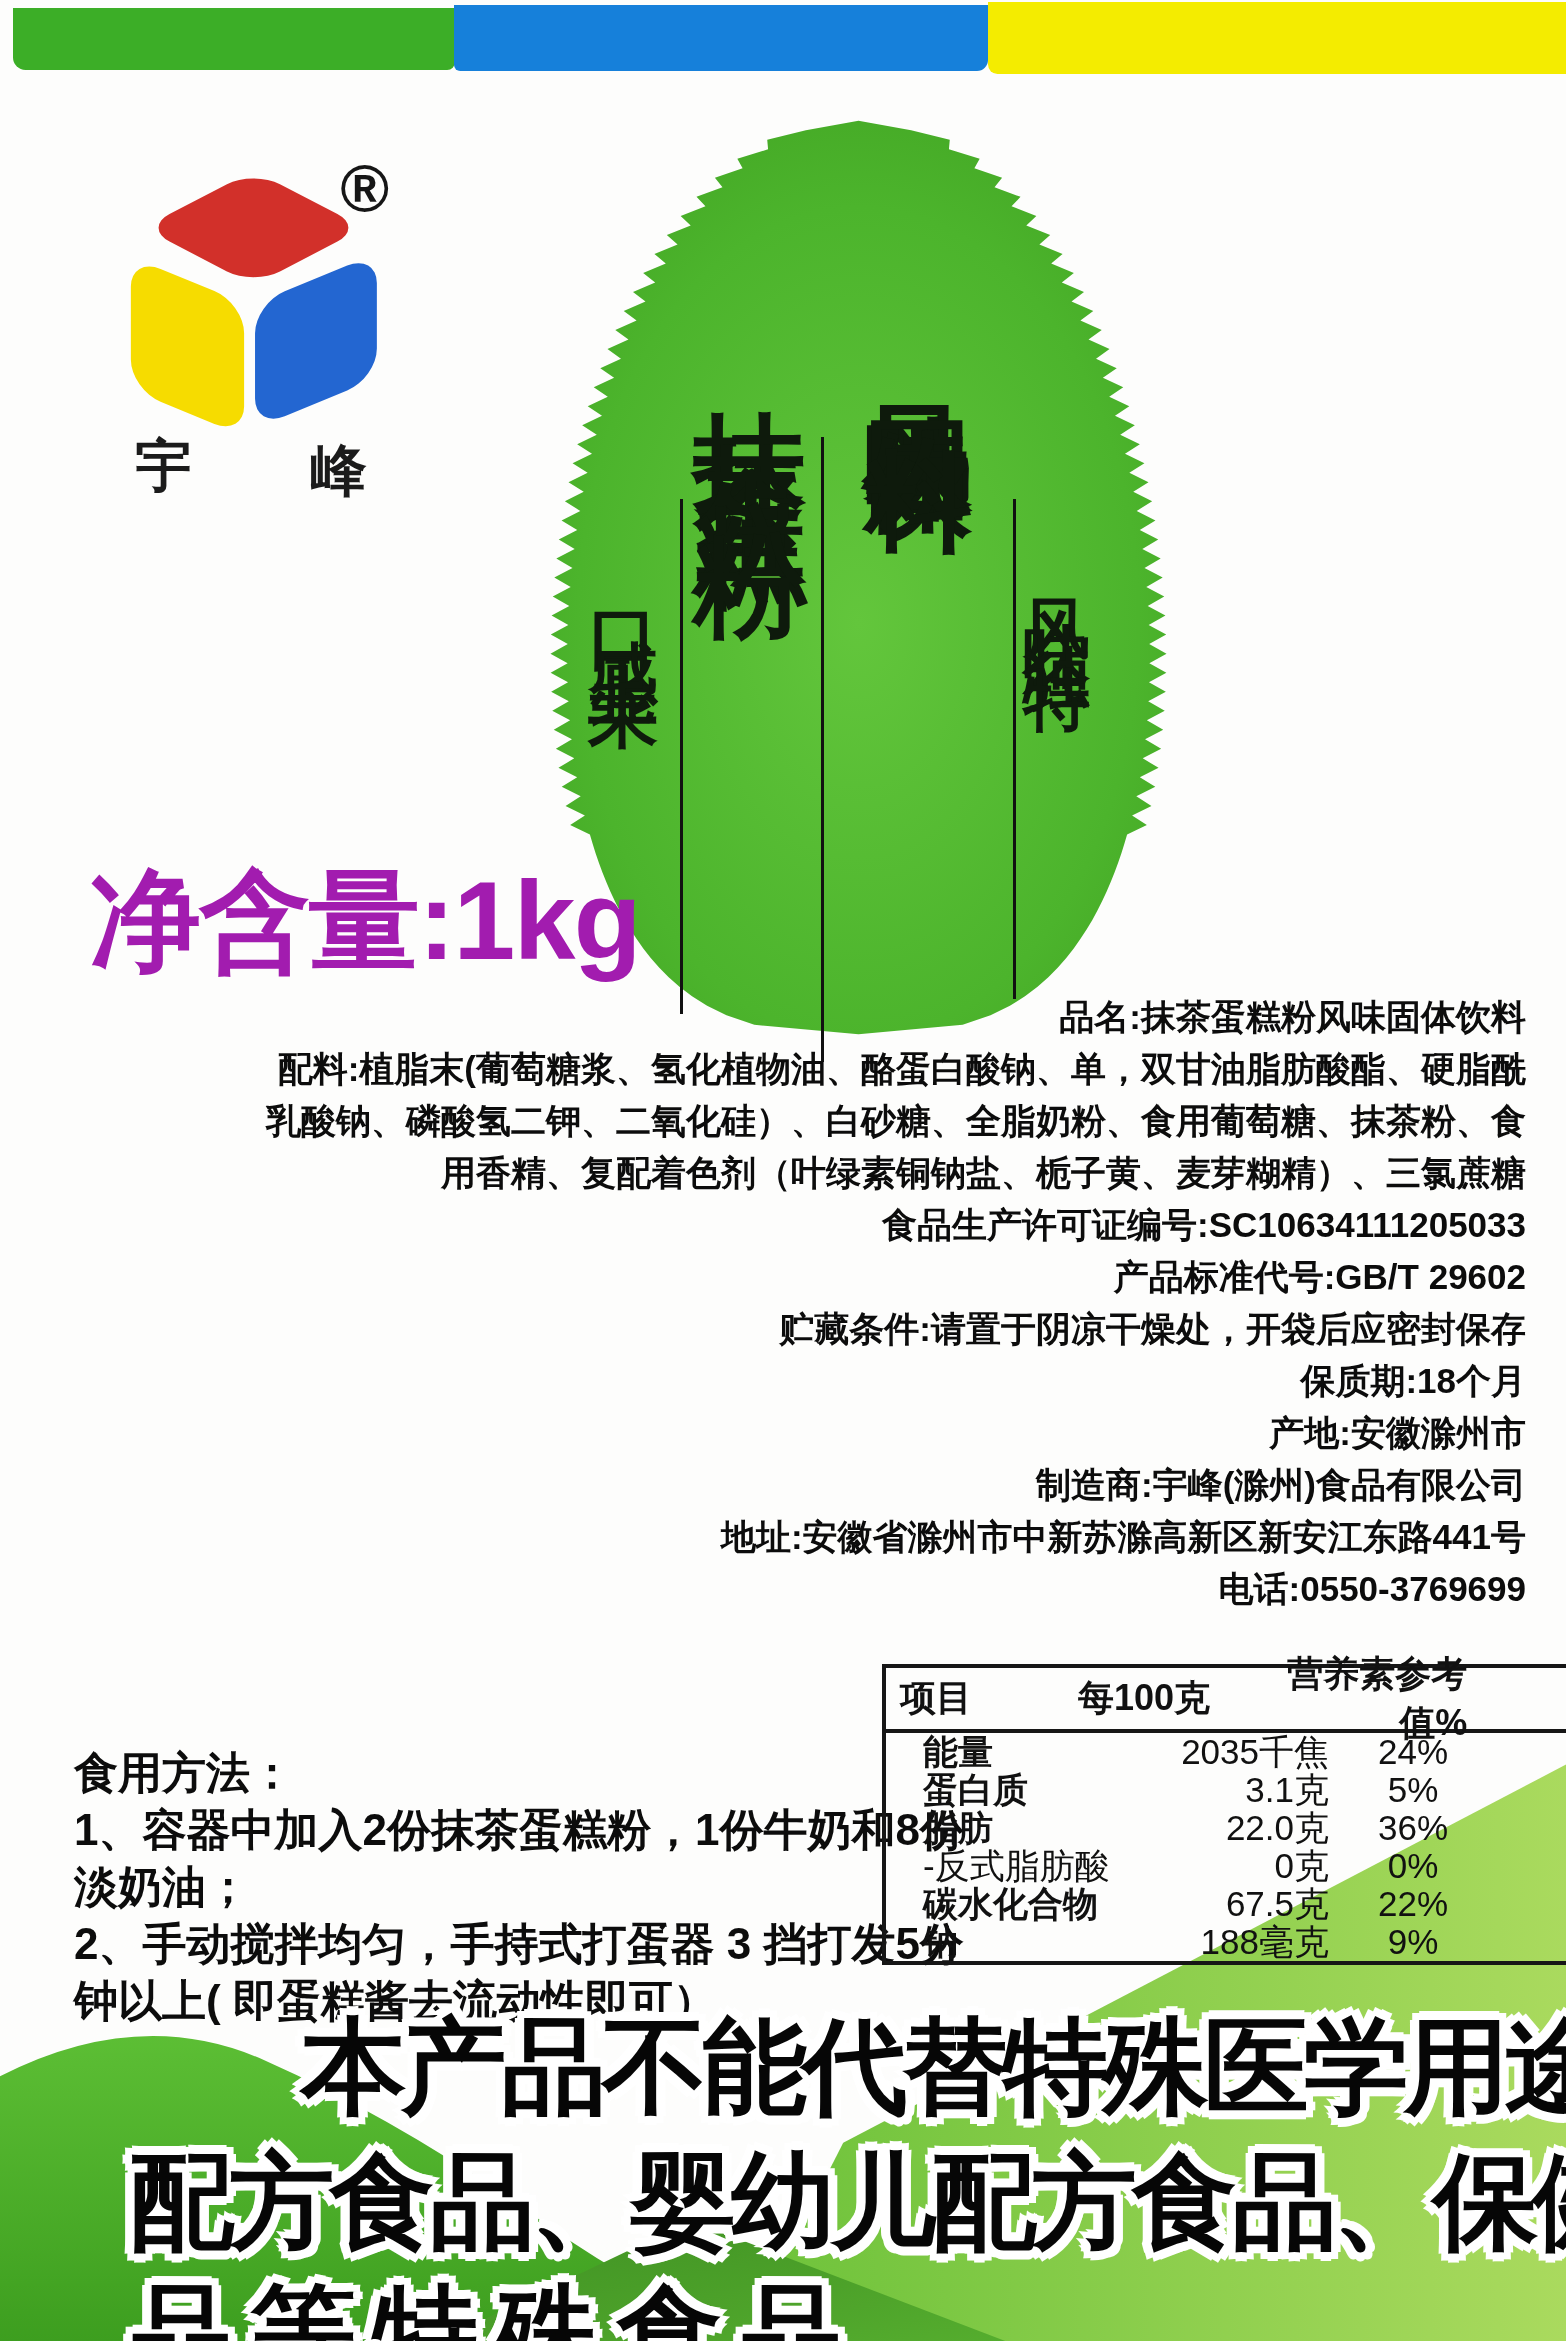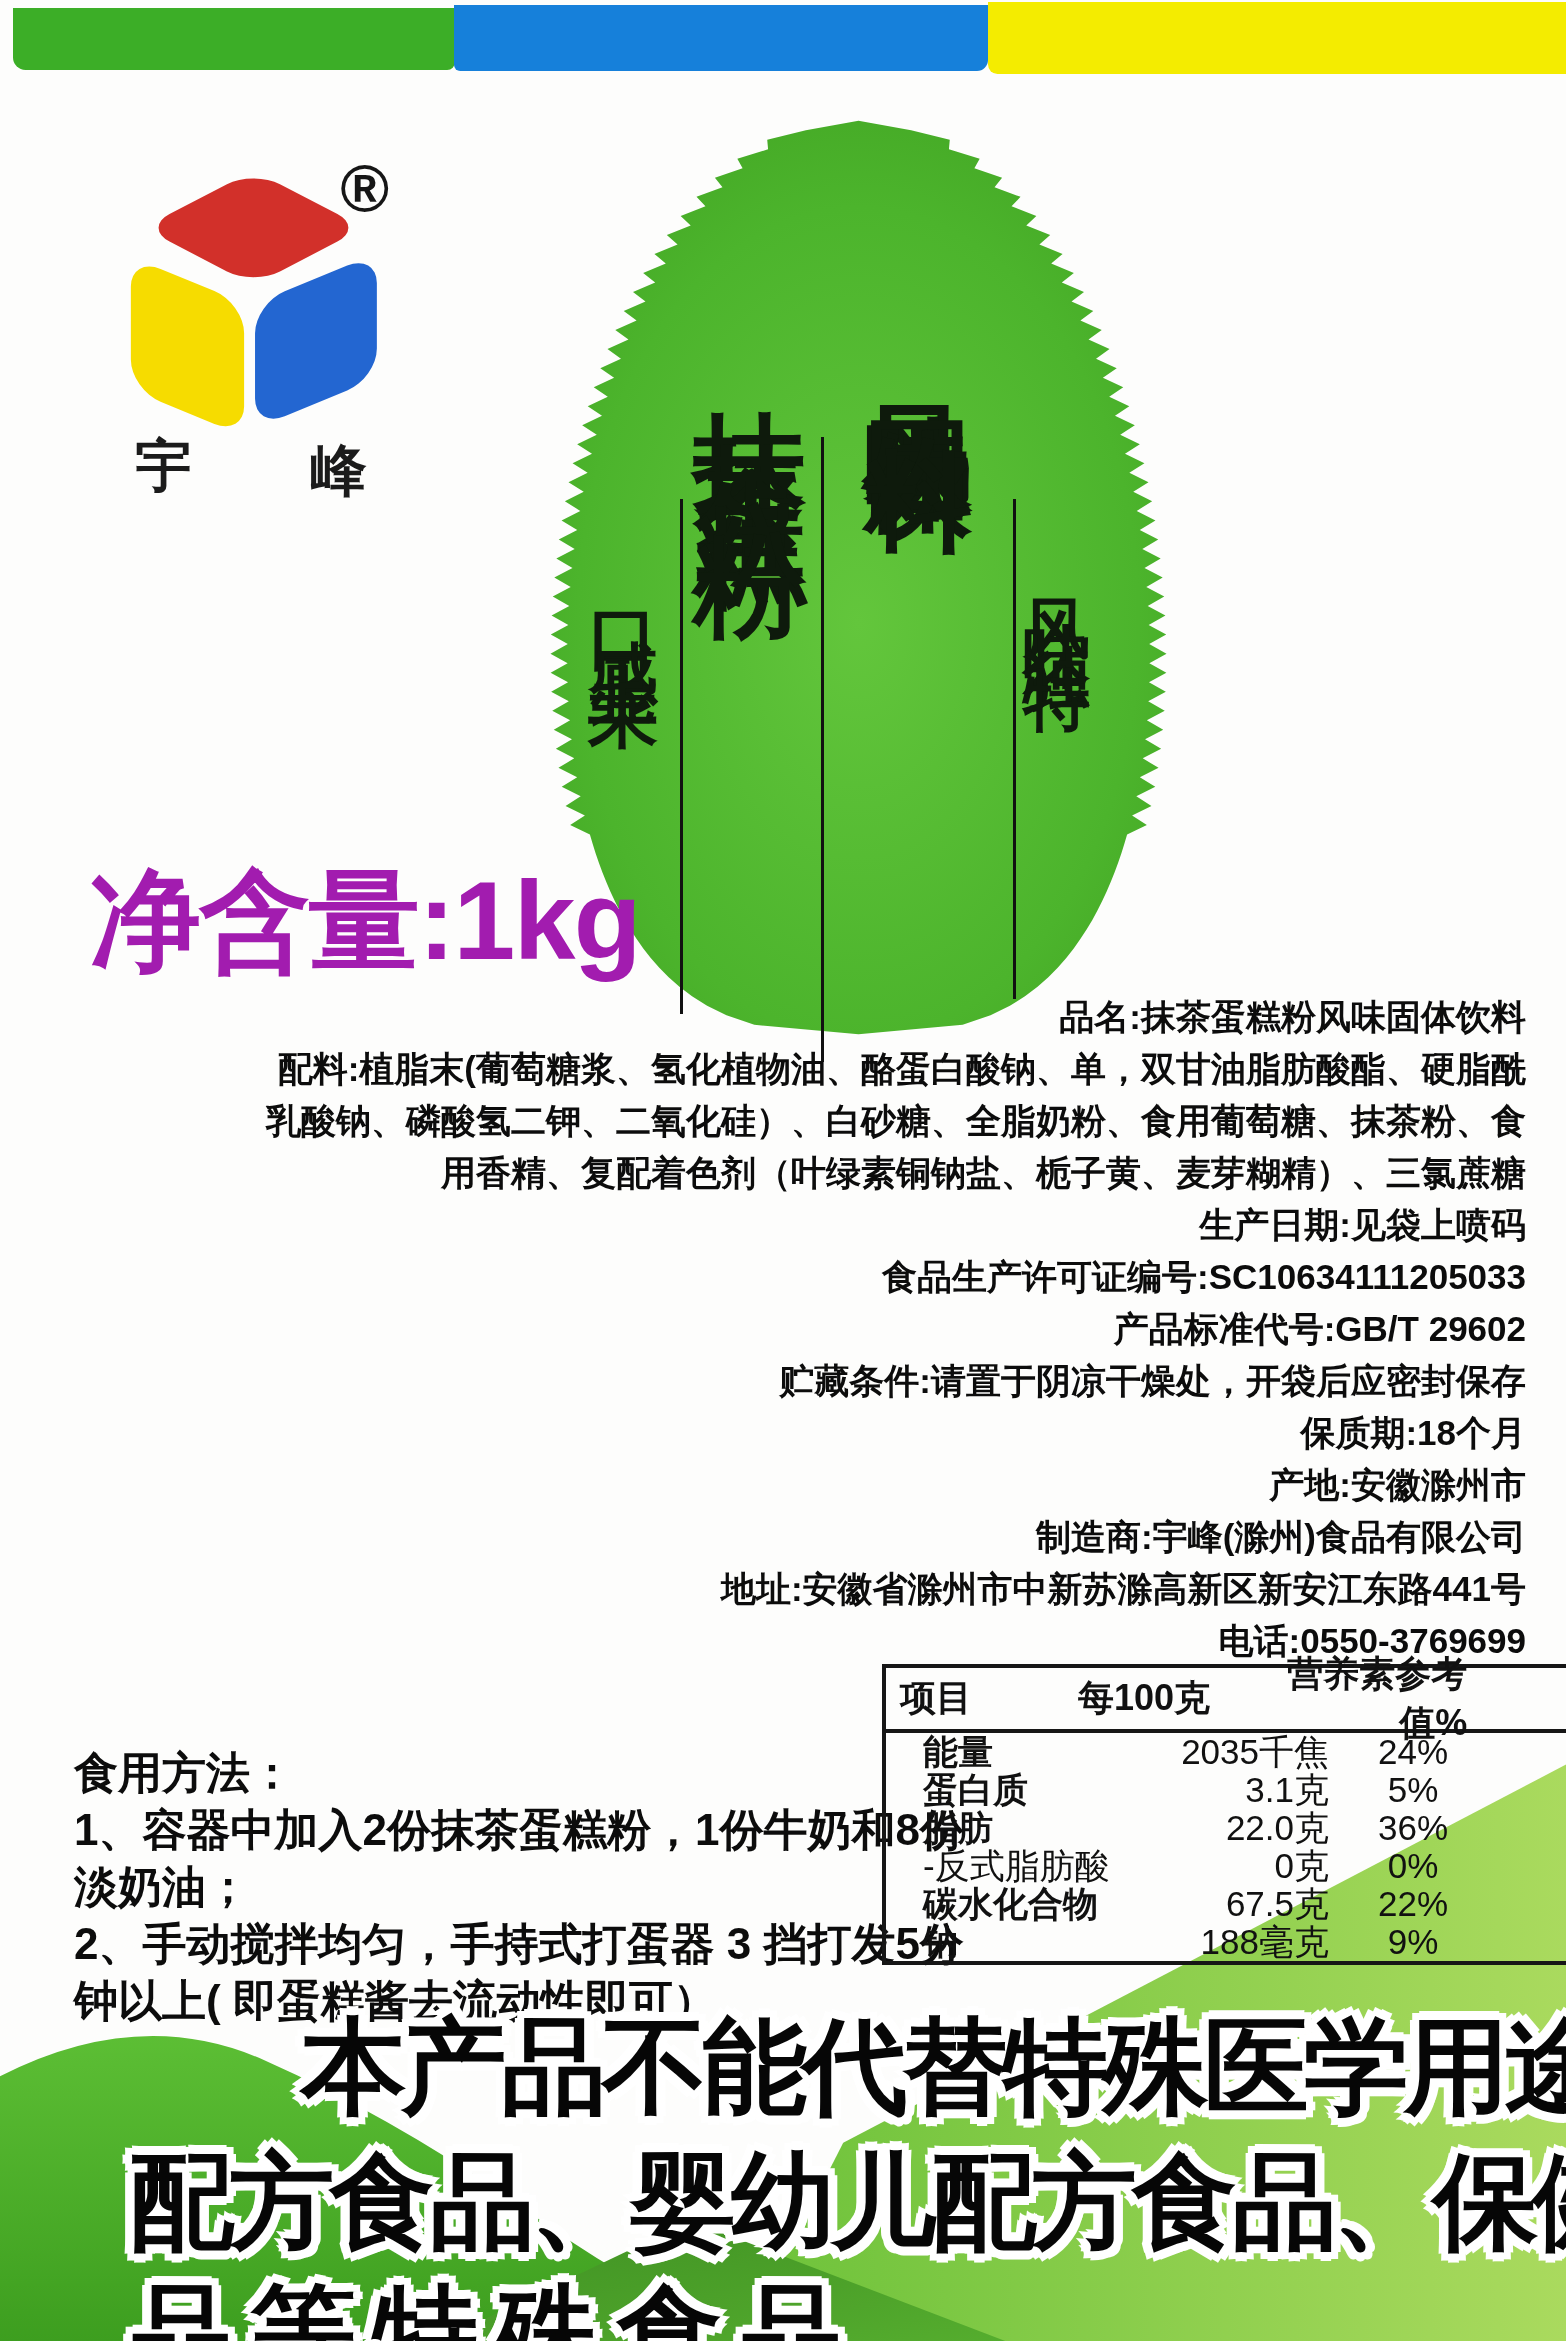--- a/index.html
+++ b/index.html
@@ -98,21 +98,20 @@
     <div class="vcol" id="col-flavor">风味独特</div>
   </div>
 
   <div id="net-weight">净含量:1kg</div>
 
   <div id="info">
     <div class="info-line">品名:抹茶蛋糕粉风味固体饮料</div>
     <div class="info-line">配料:植脂末(葡萄糖浆、氢化植物油、酪蛋白酸钠、单，双甘油脂肪酸酯、硬脂酰</div>
     <div class="info-line">乳酸钠、磷酸氢二钾、二氧化硅）、白砂糖、全脂奶粉、食用葡萄糖、抹茶粉、食</div>
     <div class="info-line">用香精、复配着色剂（叶绿素铜钠盐、栀子黄、麦芽糊精）、三氯蔗糖</div>
-    <div class="info-line">生产日期:见袋上喷码</div>
     <div class="info-line">食品生产许可证编号:SC10634111205033</div>
     <div class="info-line">产品标准代号:GB/T 29602</div>
     <div class="info-line">贮藏条件:请置于阴凉干燥处，开袋后应密封保存</div>
     <div class="info-line">保质期:18个月</div>
     <div class="info-line">产地:安徽滁州市</div>
     <div class="info-line">制造商:宇峰(滁州)食品有限公司</div>
     <div class="info-line">地址:安徽省滁州市中新苏滁高新区新安江东路441号</div>
     <div class="info-line">电话:0550-3769699</div>
   </div>
 

